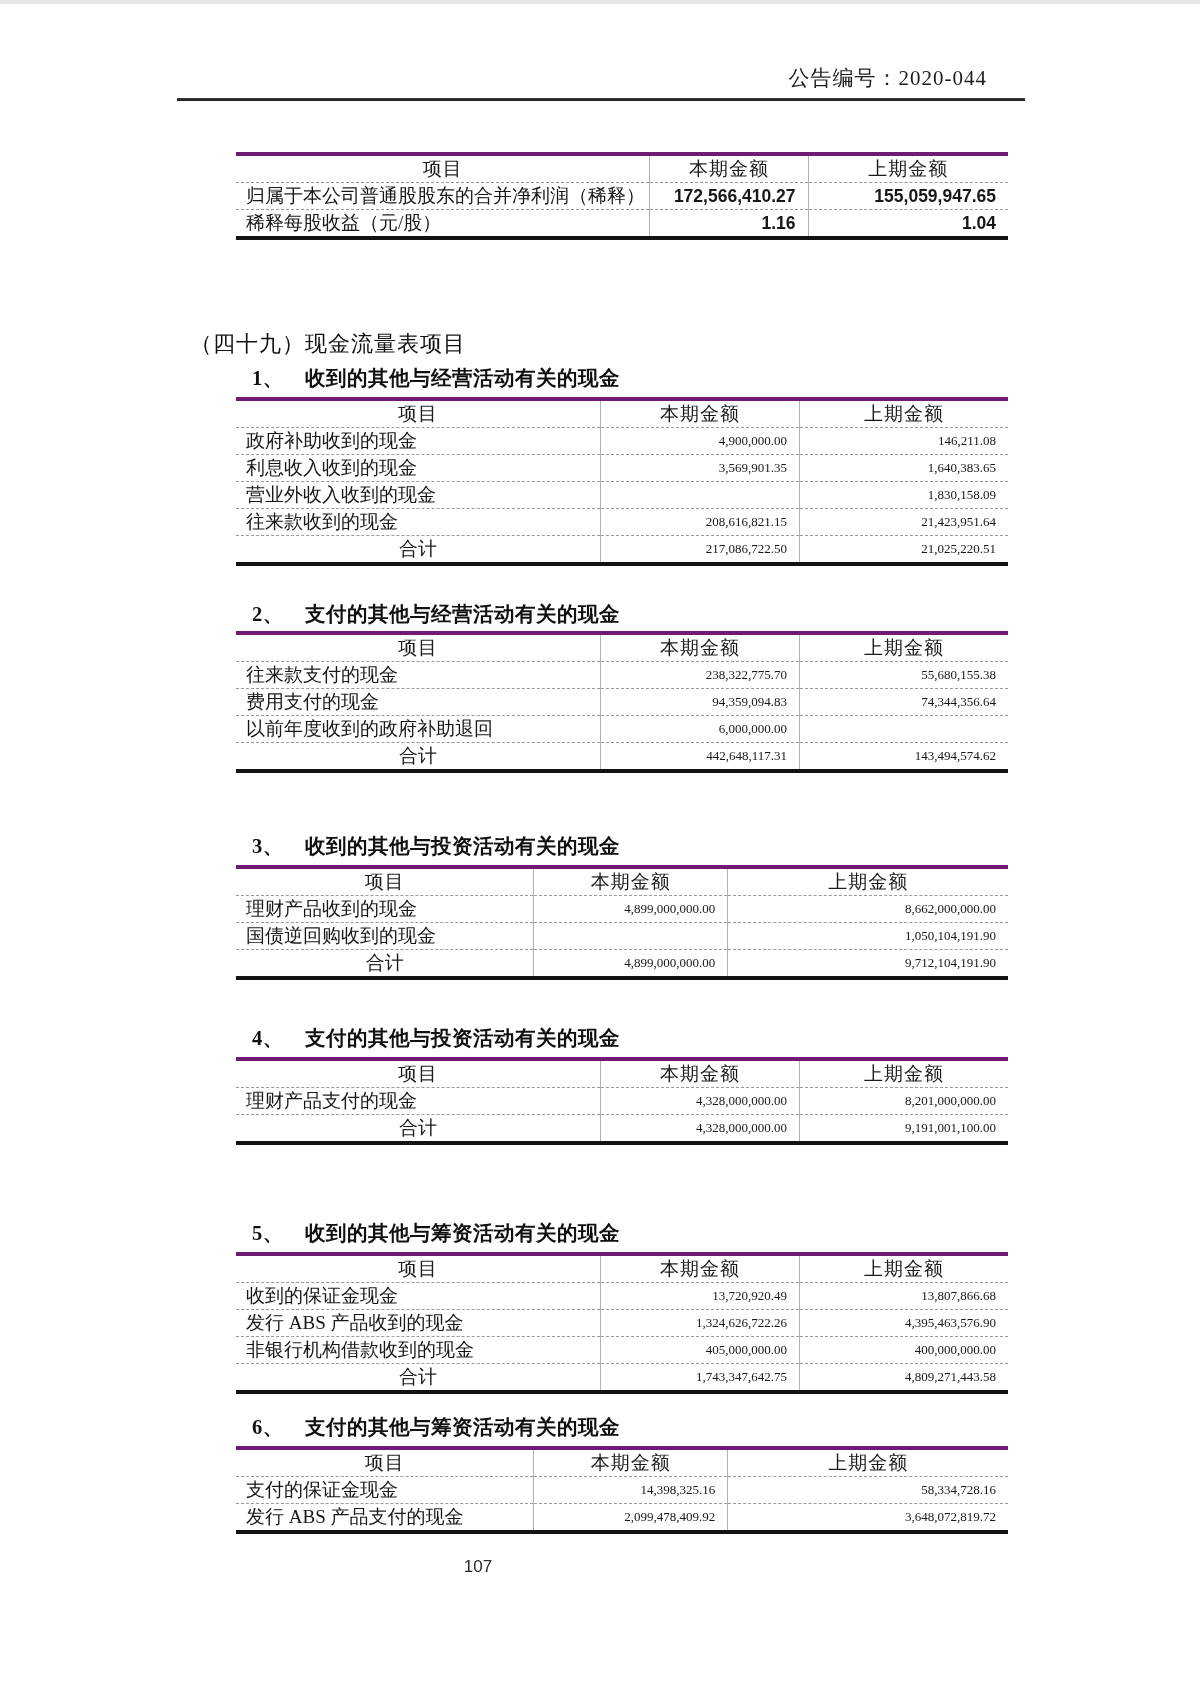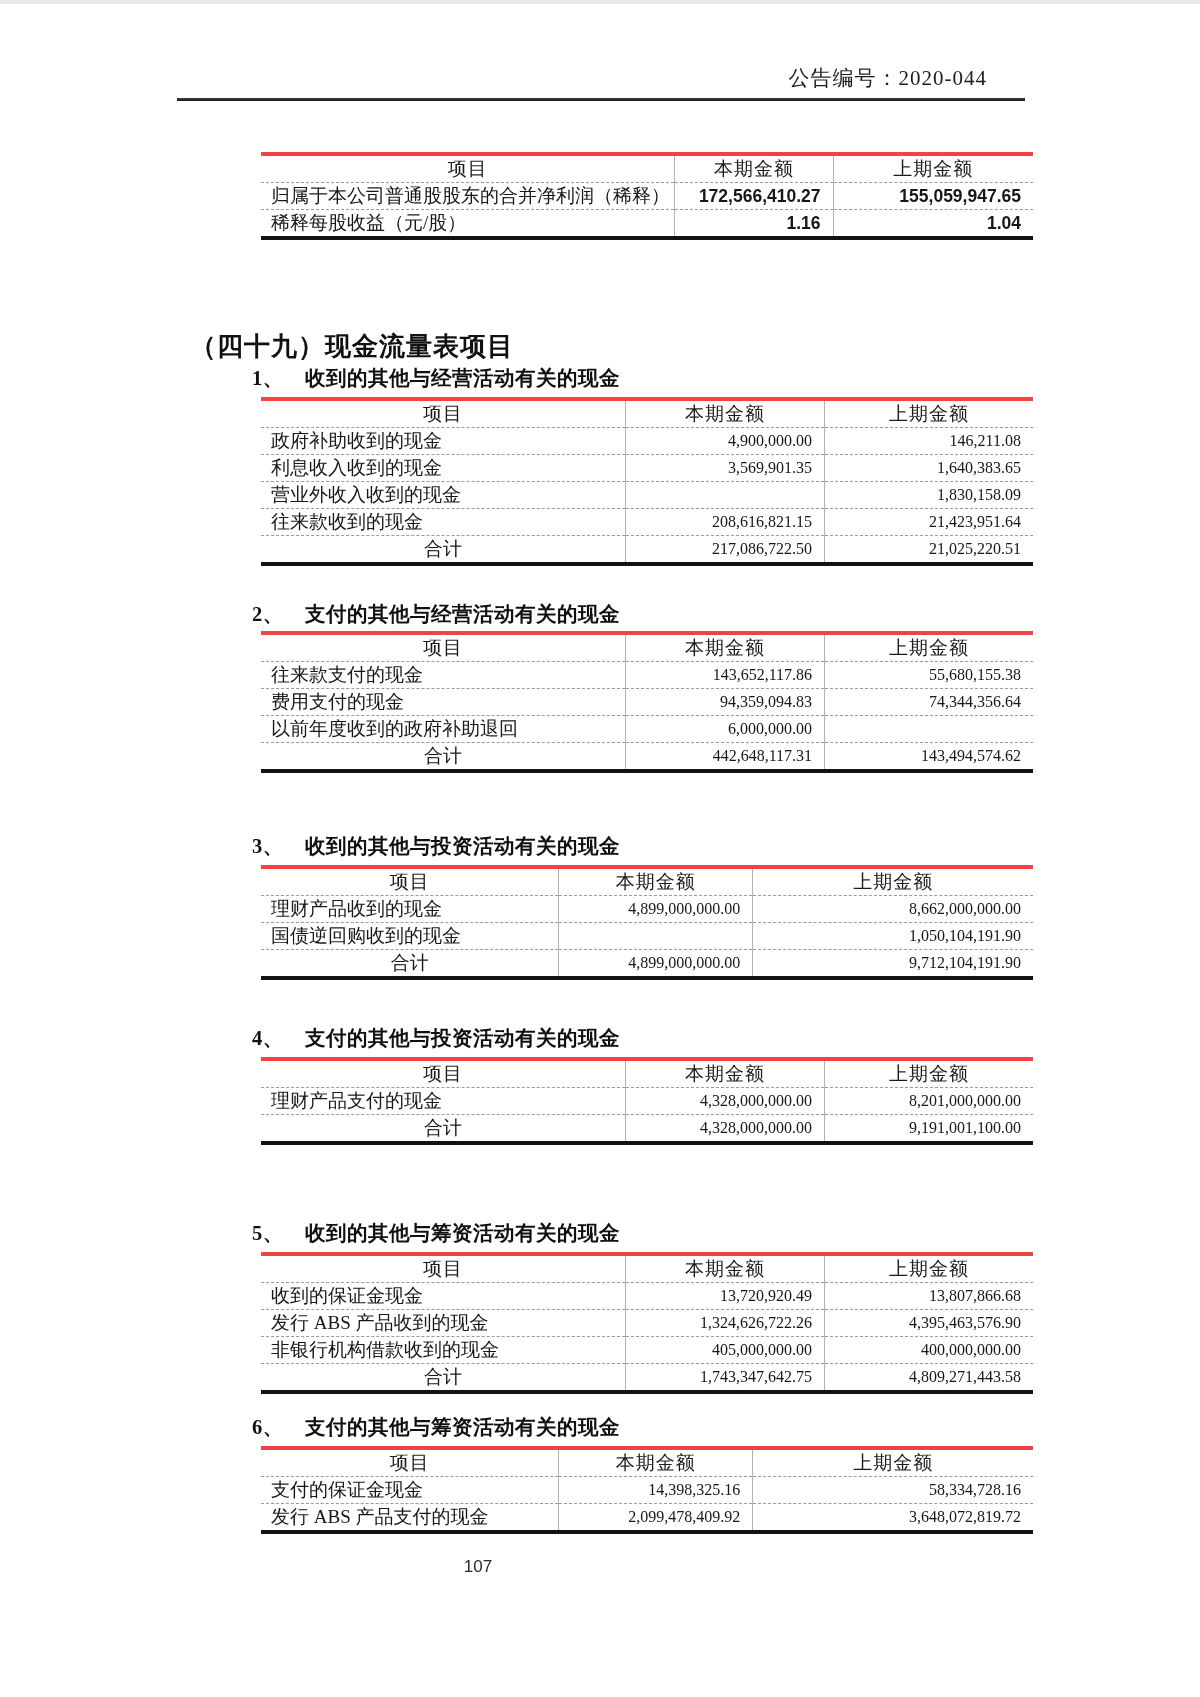--- a/index.html
+++ b/index.html
@@ -17,37 +17,37 @@
     position:absolute;top:60px;left:177px;width:848px;
     text-align:right;font-size:21px;letter-spacing:1px;
     padding-right:38px;box-sizing:border-box;color:#1d1d1d;
   }
   .header-rule{
     position:absolute;top:94px;left:177px;width:848px;height:3px;
     background:linear-gradient(#3c3c3c,#1c1c1c);
   }
   
   .fin-table{
-    position:absolute;left:261px;width:772px;
+    position:absolute;left:236px;width:772px;
     border-collapse:collapse;table-layout:fixed;
-    border-top:4px solid #ef4444;border-bottom:4px solid #121212;
+    border-top:4px solid #701a75;border-bottom:4px solid #121212;
     font-size:19px;
   }
   .fin-table th{
     font-weight:normal;text-align:center;height:26px;
     padding:0;letter-spacing:1px;color:#1b1b1b;
   }
   .fin-table td{
     height:25px;padding:0;border-top:1px dashed #9a9a9a;color:#171717;
   }
   .fin-table th + th, .fin-table td + td{border-left:1px solid #b3b3b3;}
   .fin-table td.item{ text-align:left;padding-left:10px; }
   .fin-table td.num{
     text-align:right;padding-right:12px;
-    font-size:16px;font-variant-numeric:tabular-nums;white-space:nowrap;
+    font-size:13px;font-variant-numeric:tabular-nums;white-space:nowrap;
   }
   .fin-table tr.total td.item{text-align:center;padding-left:0;}
   
   .eps .fin-num, .eps td.num{
     font-family:"Liberation Sans","DejaVu Sans",sans-serif;
     font-weight:bold;font-size:17.5px;
   }
   #eps-table{top:148px;}
   #eps-table th{height:25px;}
   #eps-table td{height:24px;}
@@ -57,21 +57,21 @@
   colgroup col:nth-child(3){width:27.0%;}
   table.cols-b colgroup col:nth-child(1){width:38.6%;}
   table.cols-b colgroup col:nth-child(2){width:25.1%;}
   table.cols-b colgroup col:nth-child(3){width:36.3%;}
   table.cols-c colgroup col:nth-child(1){width:53.6%;}
   table.cols-c colgroup col:nth-child(2){width:20.5%;}
   table.cols-c colgroup col:nth-child(3){width:25.9%;}
   
   .section-heading{
     position:absolute;left:190px;top:325px;
-    font-size:26px;font-weight:bold;color:#111;letter-spacing:1px;
+    font-size:22px;font-weight:normal;color:#111;letter-spacing:1px;
   }
   .sub-heading{
     position:absolute;left:252px;
     font-size:20.5px;font-weight:bold;color:#101010;letter-spacing:.5px;
   }
   .sub-heading .sub-num{display:inline-block;width:53px;}
   
   .page-number{
     position:absolute;top:1553px;left:0;width:956px;
     text-align:center;font-size:17px;color:#2a2a2a;
@@ -176,21 +176,21 @@
       <thead>
         <tr>
           <th>项目</th>
           <th>本期金额</th>
           <th>上期金额</th>
         </tr>
       </thead>
       <tbody>
             <tr>
               <td class="item">往来款支付的现金</td>
-              <td class="num">143,652,117.86</td>
+              <td class="num">238,322,775.70</td>
               <td class="num">55,680,155.38</td>
             </tr>
             <tr>
               <td class="item">费用支付的现金</td>
               <td class="num">94,359,094.83</td>
               <td class="num">74,344,356.64</td>
             </tr>
             <tr>
               <td class="item">以前年度收到的政府补助退回</td>
               <td class="num">6,000,000.00</td>

